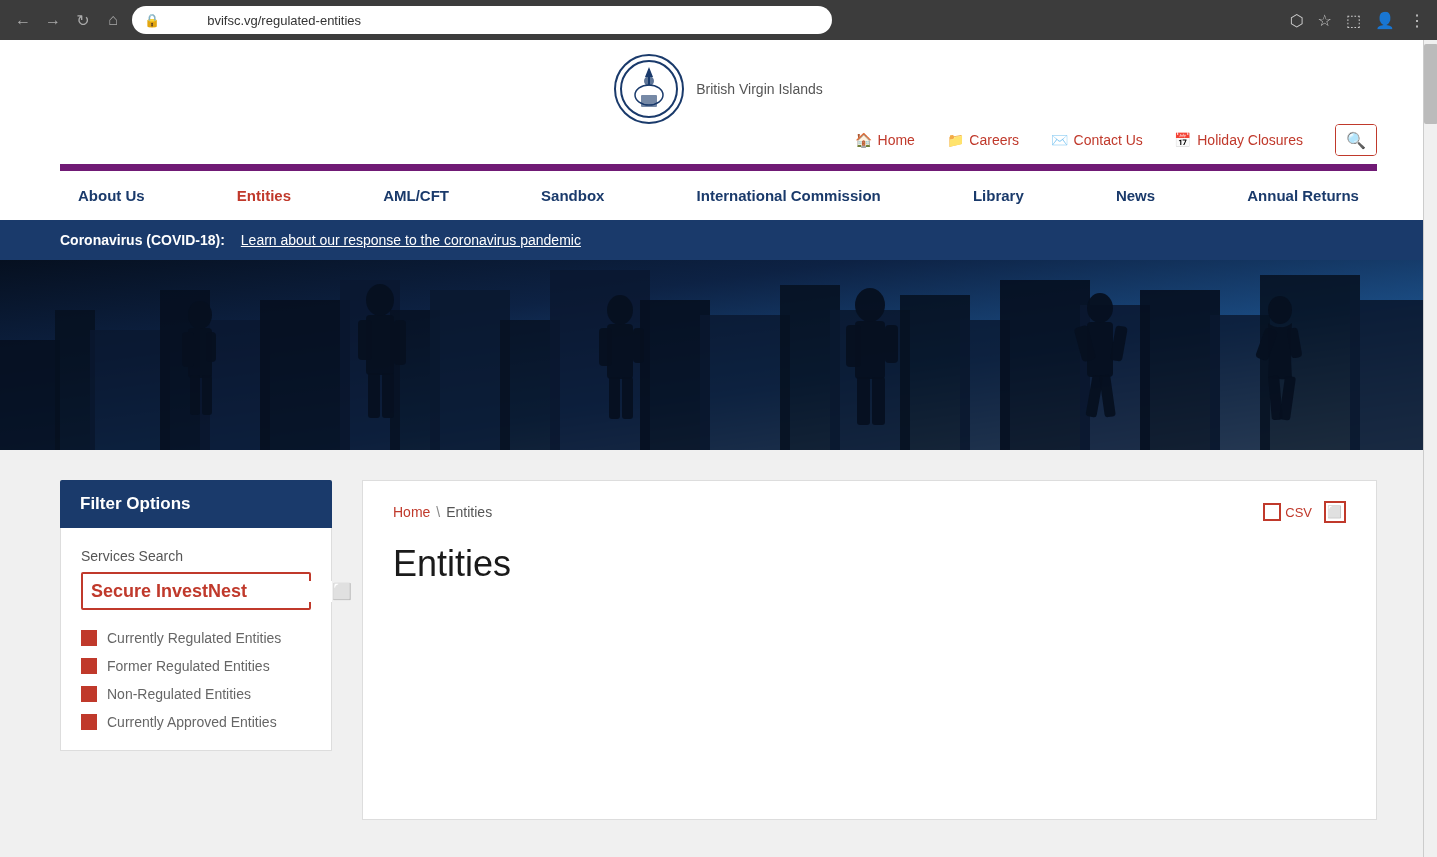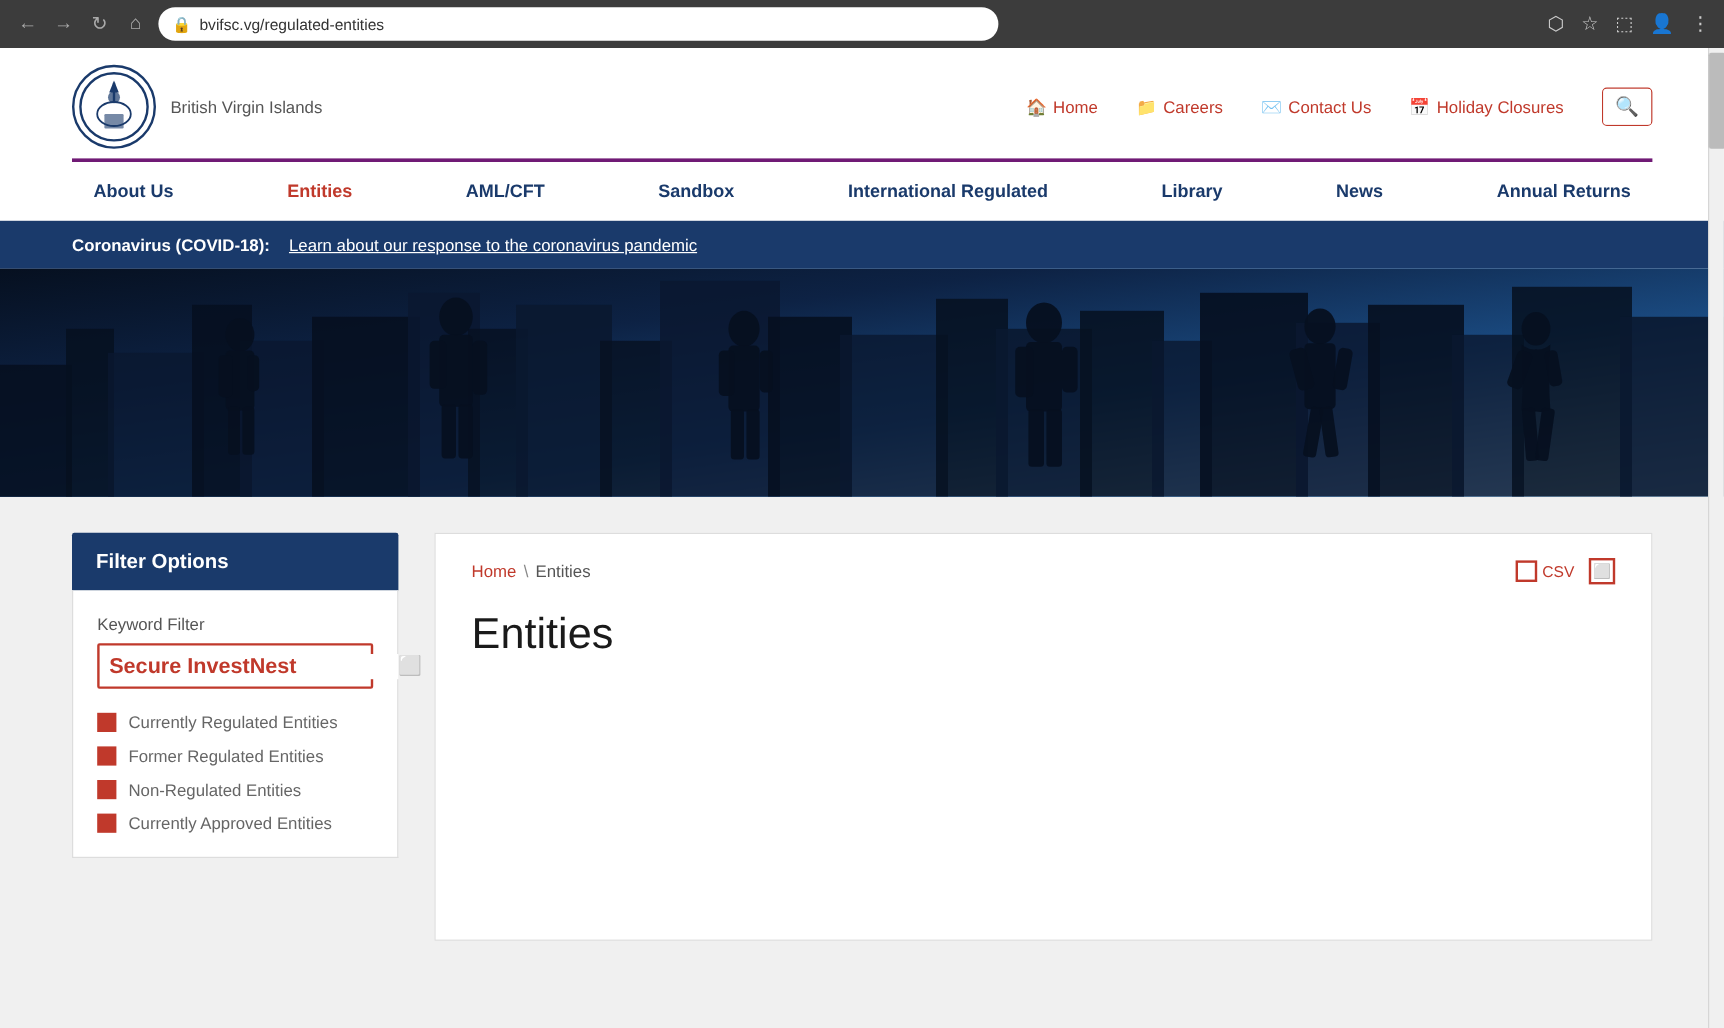--- a/index.html
+++ b/index.html
@@ -30,40 +30,41 @@
       height: 28px;
       background: #fff;
       border-radius: 14px;
       display: flex;
       align-items: center;
       padding: 0 12px;
       font-size: 13px;
       color: #333;
       gap: 6px;
     }
-    .address-bar-url { flex: 1; }
+    .address-bar-url { flex: 1; margin-left: 41px; }
     .browser-actions {
       margin-left: auto;
       display: flex;
       align-items: center;
       gap: 14px;
       color: #ccc;
       font-size: 16px;
     }
 
     
     .site-header {
       background: #fff;
       padding: 0 60px;
     }
     .header-top {
       display: flex;
       align-items: center;
       padding: 14px 0 8px;
-      border-bottom: 3px solid #701a75;
+      border-bottom: 7px solid #701a75;
+      flex-direction: column;
     }
     .logo-area {
       display: flex;
       align-items: center;
       gap: 12px;
       flex: 0 0 auto;
     }
     .logo-circle {
       width: 70px; height: 70px;
       border-radius: 50%;
@@ -399,21 +400,21 @@
         <button class="search-btn">🔍</button>
       </div>
     </nav>
   </div>
 
   <nav class="header-nav">
     <span class="header-nav-item">About Us</span>
     <span class="header-nav-item active">Entities</span>
     <span class="header-nav-item">AML/CFT</span>
     <span class="header-nav-item">Sandbox</span>
-    <span class="header-nav-item">International Regulated</span>
+    <span class="header-nav-item">International Commission</span>
     <span class="header-nav-item">Library</span>
     <span class="header-nav-item">News</span>
     <span class="header-nav-item">Annual Returns</span>
   </nav>
 </div>
 
 <div class="covid-banner">
   <strong>Coronavirus (COVID-18):</strong>
   <a href="#">
     <span>Learn about our response to the coronavirus pandemic</span>
@@ -499,21 +500,21 @@
     <rect x="1270" y="116" width="11" height="44" rx="3" fill="#061020" opacity="0.95" transform="rotate(-5 1275 138)"></rect>
     <rect x="1282" y="116" width="11" height="44" rx="3" fill="#061020" opacity="0.95" transform="rotate(8 1287 138)"></rect>
   </svg>
 </div>
 
 <div class="main-content">
 
   <div class="sidebar">
     <div class="filter-header">Filter Options</div>
     <div class="filter-body">
-      <div class="keyword-label">Keyword Filter</div>
+      <div class="keyword-label">Services Search</div>
       <div class="keyword-input-wrap">
         <input class="keyword-input" type="text" value="Secure InvestNest" style="">
         <button class="keyword-clear-btn">⬜</button>
       </div>
       <div class="filter-checkbox-list">
         <label class="filter-checkbox-item">
           <div class="checkbox-square"></div>
           <span class="checkbox-label">Currently Regulated Entities</span>
         </label>
         <label class="filter-checkbox-item">

